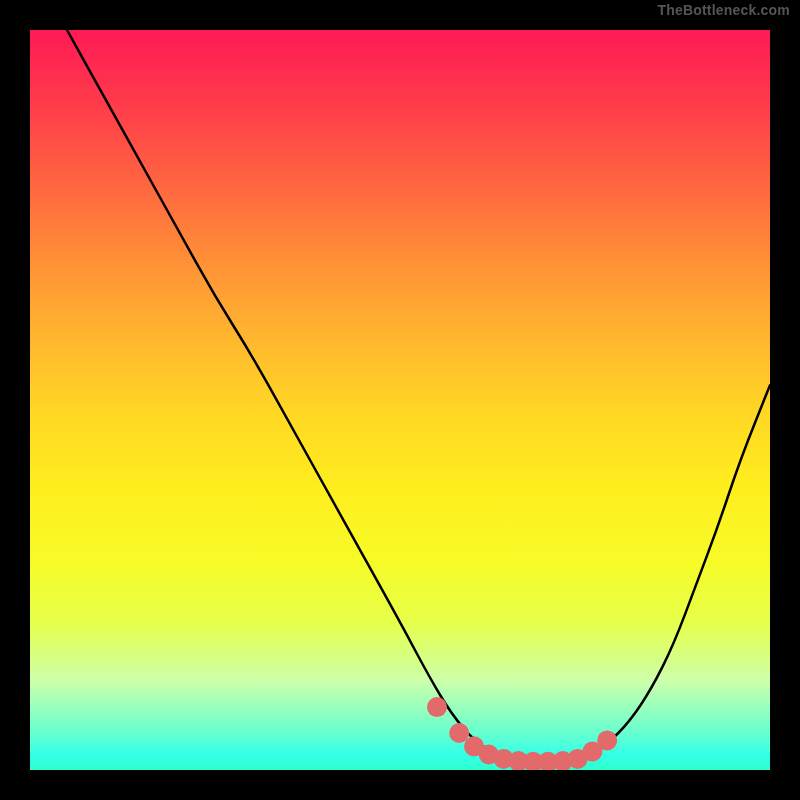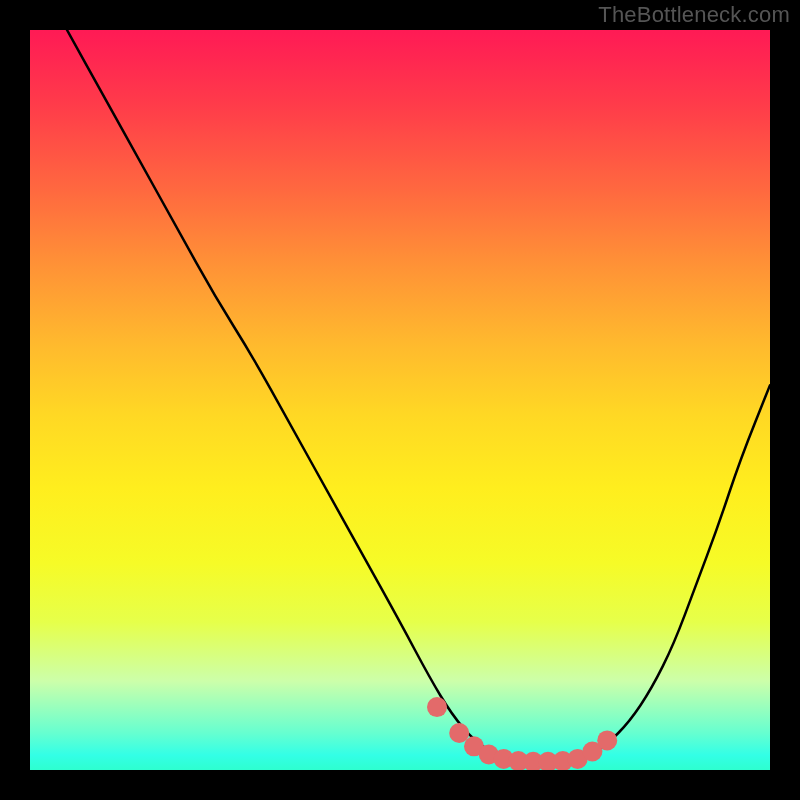--- a/index.html
+++ b/index.html
@@ -15,22 +15,22 @@
   .frame {
     position: absolute;
     inset: 0;
     background: #000;
   }
   .watermark {
     position: absolute;
     top: 2px;
     right: 10px;
     color: #555;
-    font-size: 22px;
-    font-weight: 400;
+    font-size: 14px;
+    font-weight: 700;
     letter-spacing: 0.2px;
     user-select: none;
   }
   .plot {
     position: absolute;
     left: 30px;
     top: 30px;
     width: 740px;
     height: 740px;
     overflow: hidden;

